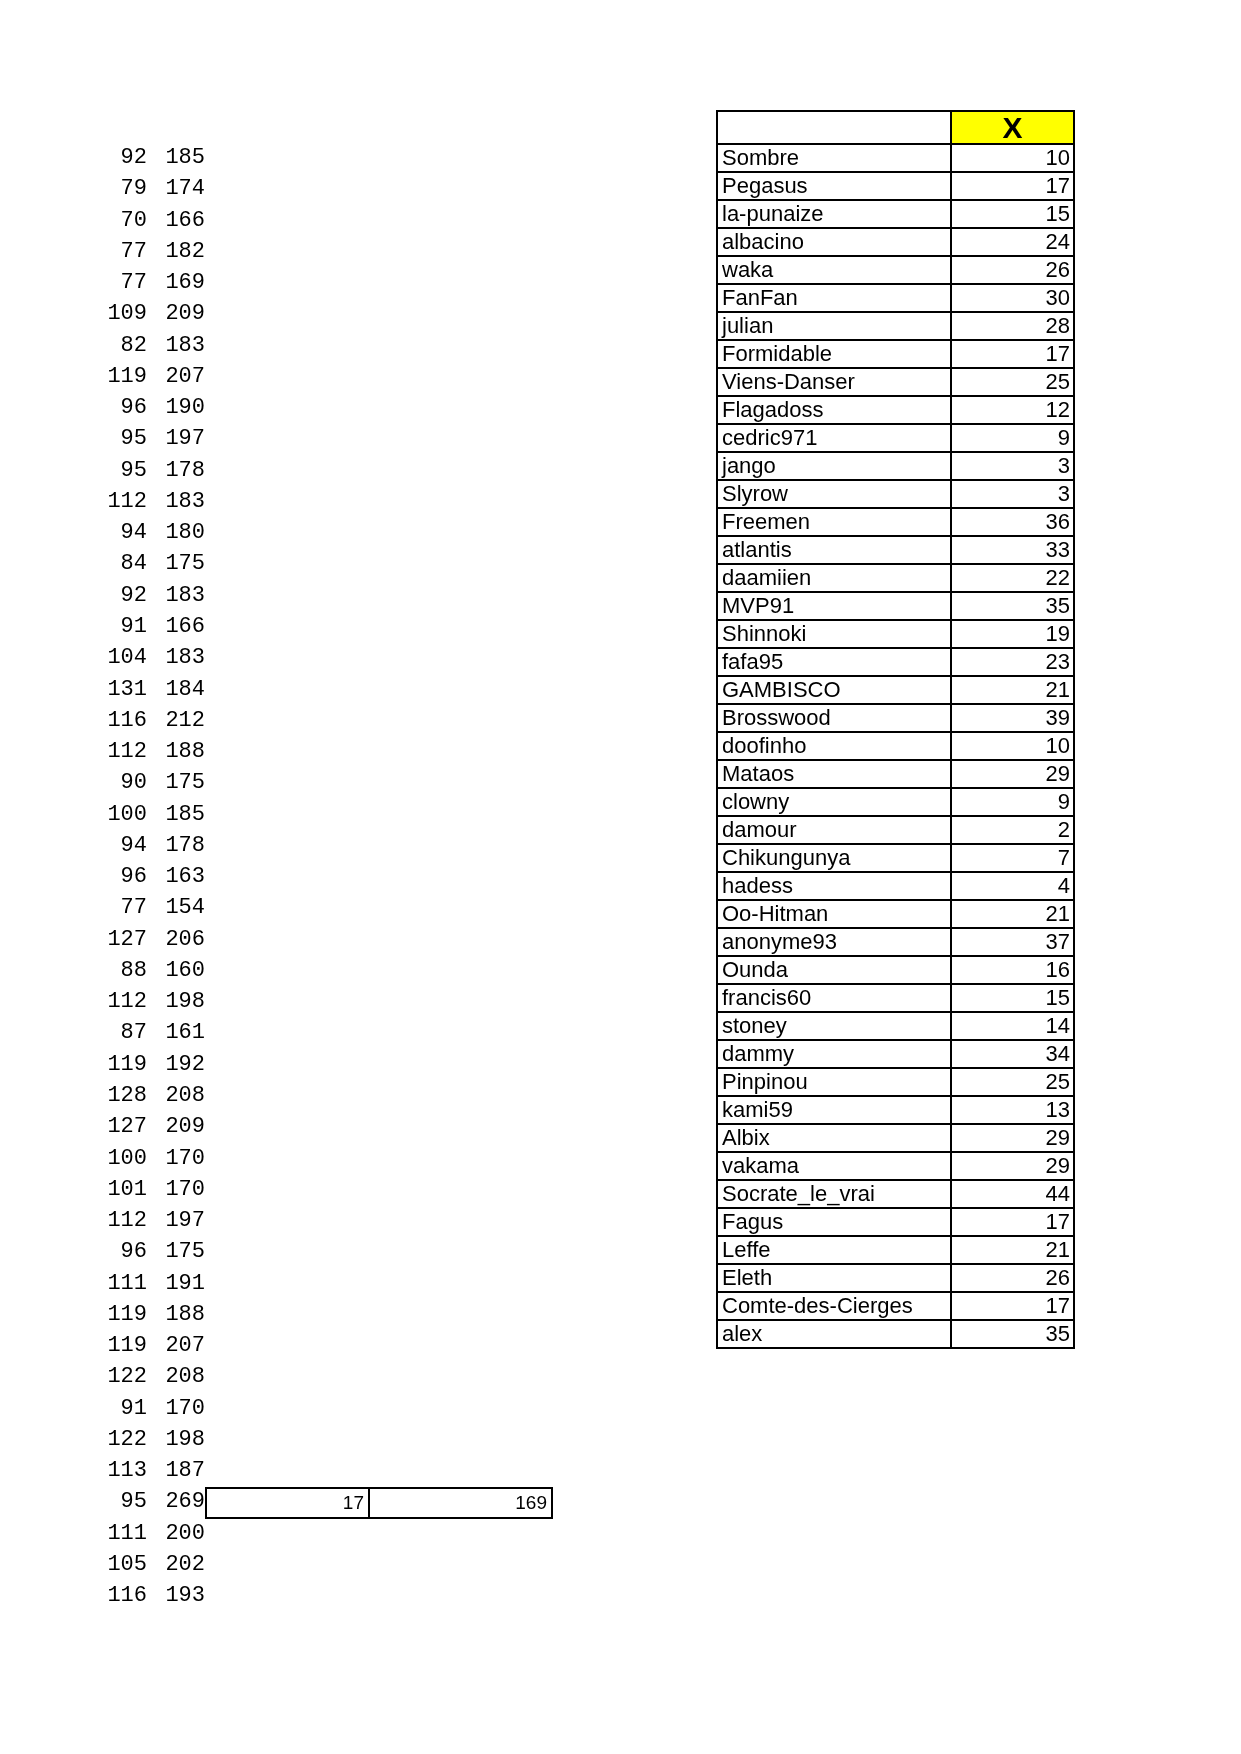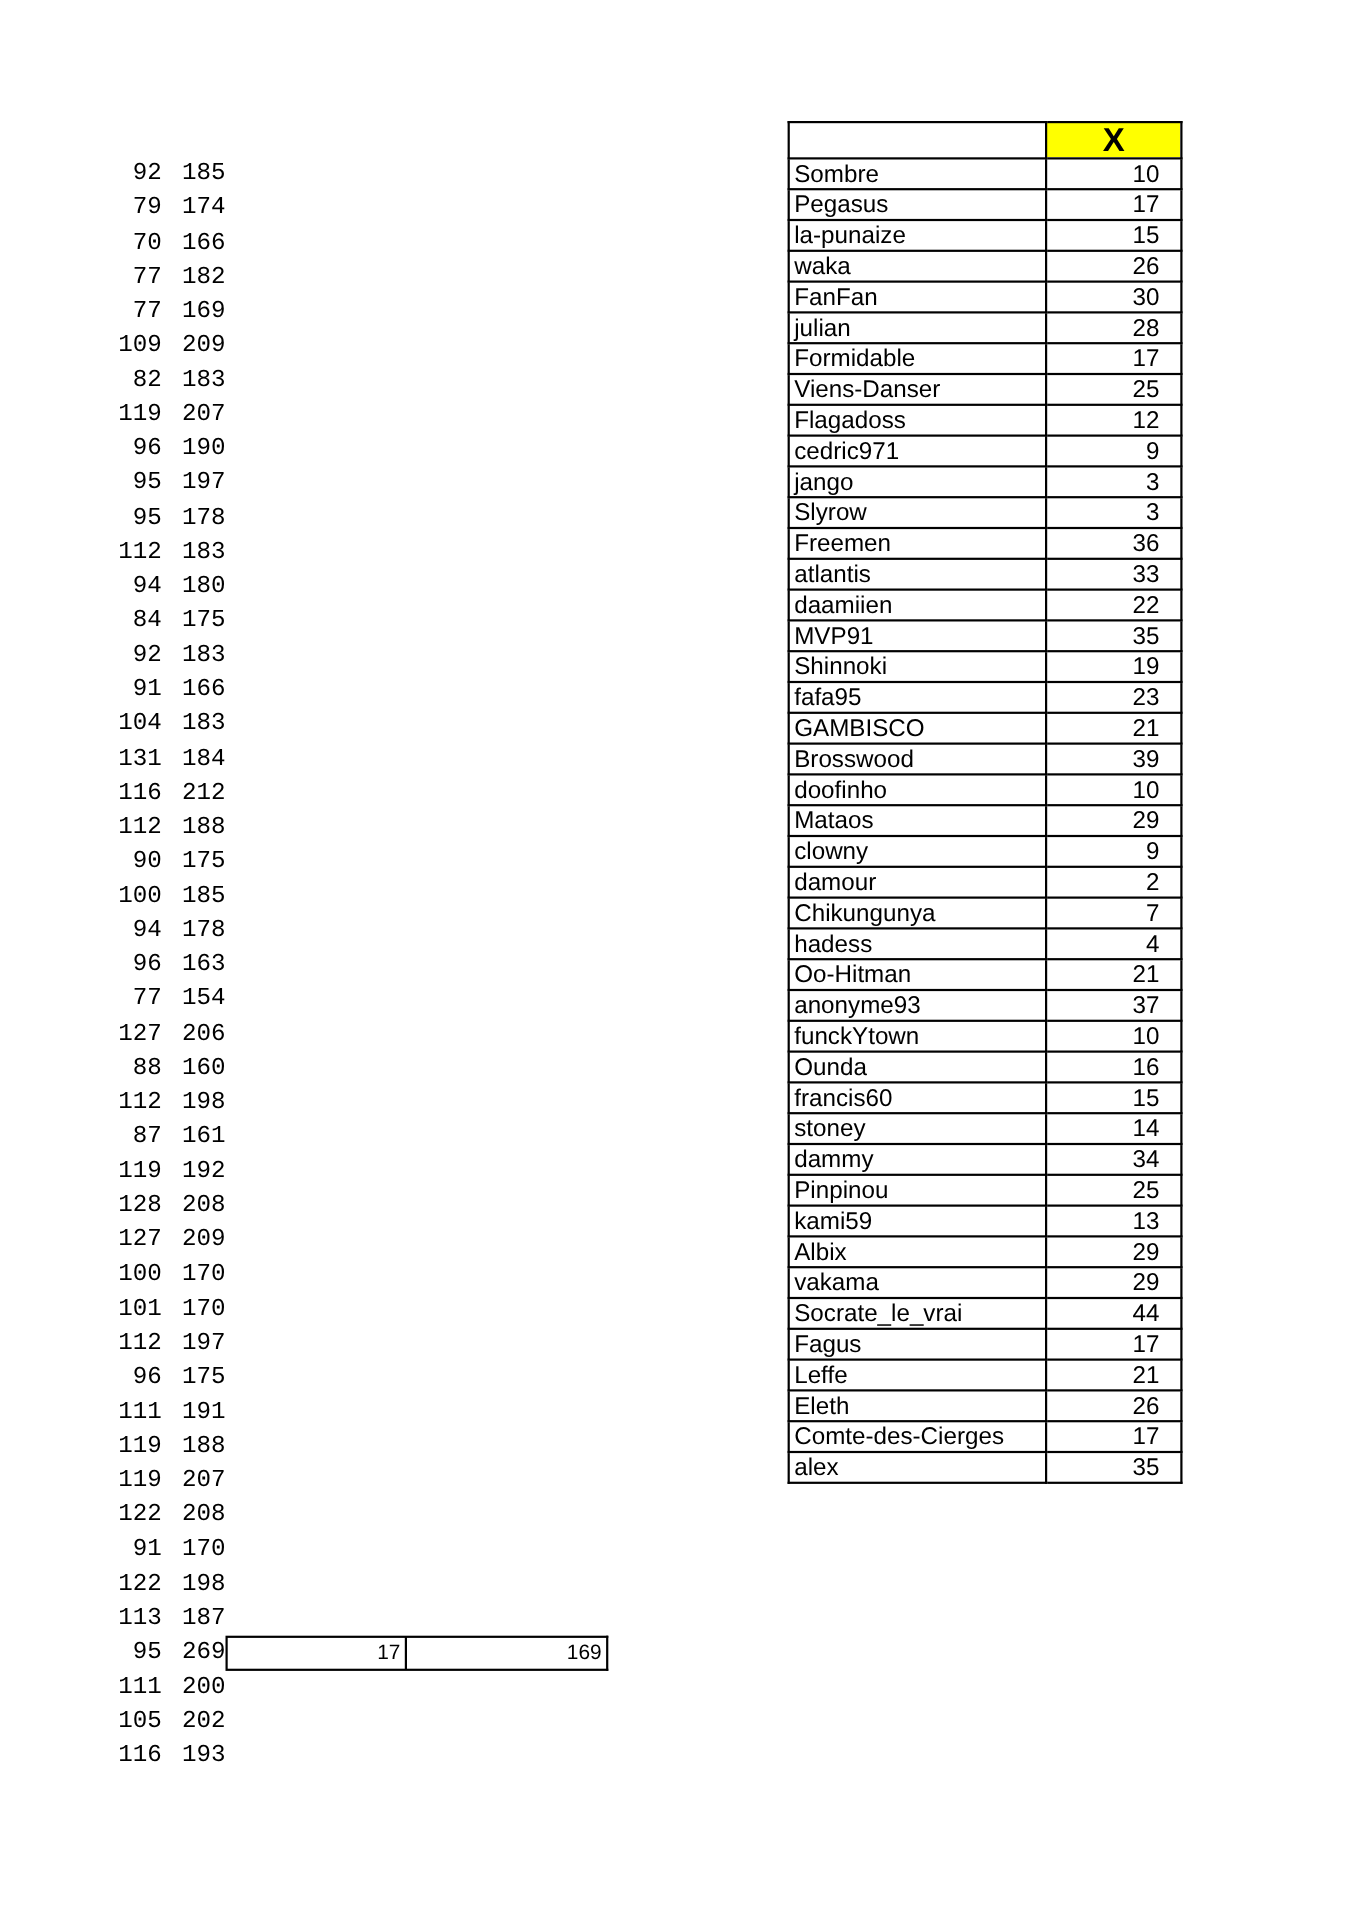--- a/index.html
+++ b/index.html
@@ -73,21 +73,21 @@
   }
   .score-table thead tr { height: 33px; }
   .score-table tbody tr { height: 18px; }
   .score-table .x-header {
     font-weight: bold;
     font-size: 30px;
     text-align: center;
     line-height: 29px;
   }
   .score-table td.name-cell { text-align: left; padding-left: 4px; }
-  .score-table td.value-cell { text-align: right; padding-right: 19px; }
+  .score-table td.value-cell { text-align: right; padding-right: 3px; }
 </style>
 </head>
 <body>
 
 <div class="canvas">
 
   <div class="left-block">
       <div class="pair-row">
         <span class="pair-cell">92</span>
         <span class="pair-cell">185</span>
@@ -301,20 +301,24 @@
         </tr>
         <tr>
           <td class="name-cell">Pegasus</td>
           <td class="value-cell">17</td>
         </tr>
         <tr>
           <td class="name-cell">la-punaize</td>
           <td class="value-cell">15</td>
         </tr>
         <tr>
+          <td class="name-cell">albacino</td>
+          <td class="value-cell">24</td>
+        </tr>
+        <tr>
           <td class="name-cell">waka</td>
           <td class="value-cell">26</td>
         </tr>
         <tr>
           <td class="name-cell">FanFan</td>
           <td class="value-cell">30</td>
         </tr>
         <tr>
           <td class="name-cell">julian</td>
           <td class="value-cell">28</td>
@@ -401,24 +405,20 @@
         </tr>
         <tr>
           <td class="name-cell">Oo-Hitman</td>
           <td class="value-cell">21</td>
         </tr>
         <tr>
           <td class="name-cell">anonyme93</td>
           <td class="value-cell">37</td>
         </tr>
         <tr>
-          <td class="name-cell">funckYtown</td>
-          <td class="value-cell">10</td>
-        </tr>
-        <tr>
           <td class="name-cell">Ounda</td>
           <td class="value-cell">16</td>
         </tr>
         <tr>
           <td class="name-cell">francis60</td>
           <td class="value-cell">15</td>
         </tr>
         <tr>
           <td class="name-cell">stoney</td>
           <td class="value-cell">14</td>

